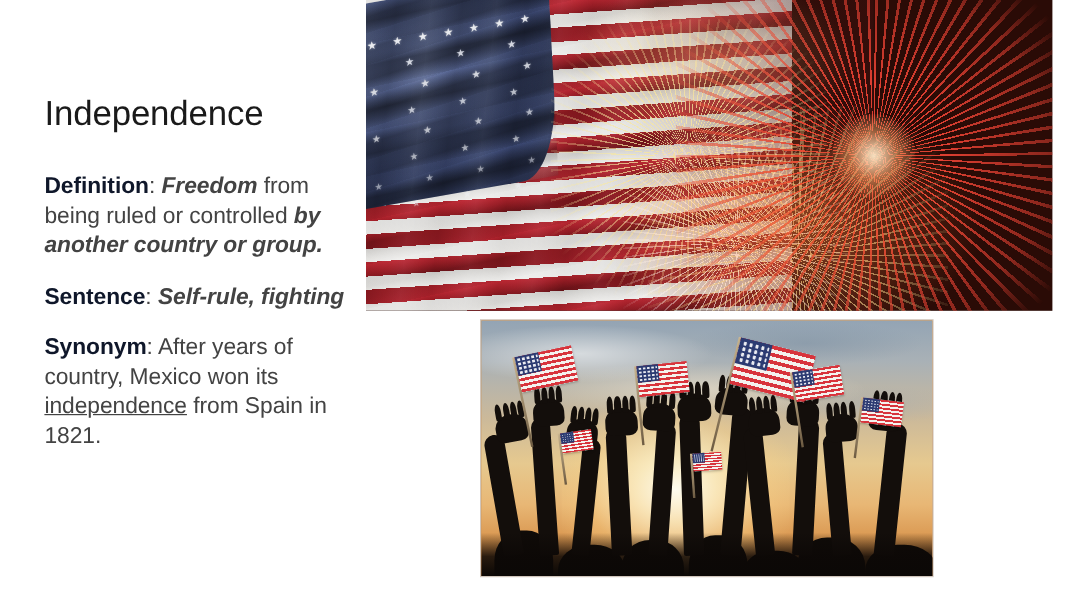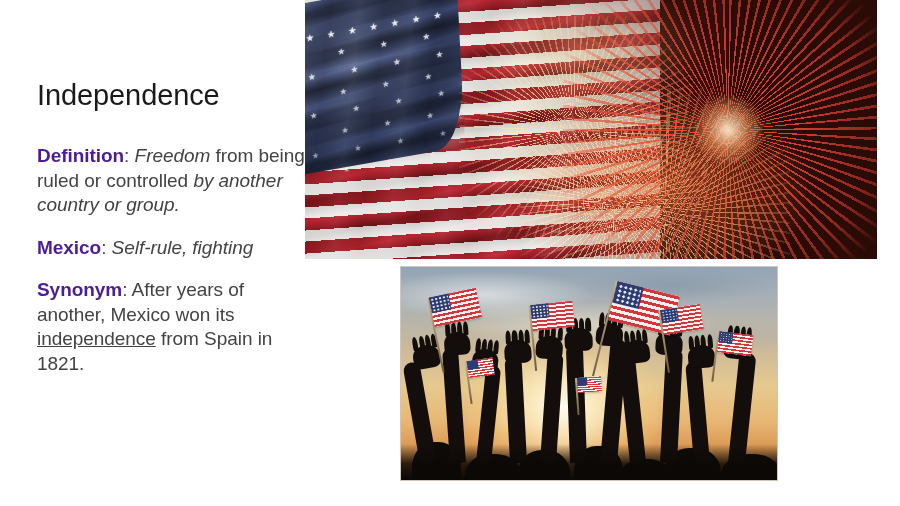--- a/index.html
+++ b/index.html
@@ -39,22 +39,22 @@
     margin: 0 0 32px 0;
   }
   .body-para {
     font-size: 19px;
     line-height: 24.5px;
     color: #434343;
     margin: 0 0 18px 0;
     letter-spacing: -0.05px;
   }
   .body-para:last-child { margin-bottom: 0; }
-  .lbl { font-weight: bold; color: #4c1d95; }
-  .ital { font-style: italic; }
+  .lbl { font-weight: bold; color: #0f172a; }
+  .ital { font-style: italic; font-weight: bold; }
   .uline { text-decoration: underline; text-underline-offset: 1px; }
 
   
   .photo {
     position: absolute;
     overflow: hidden;
   }
   #photo-flag-fireworks {
     left: 305px;
     top: 0px;
@@ -322,25 +322,25 @@
 
   <div class="text-column">
 
     <h1 class="slide-title">Independence</h1>
 
     <p class="body-para">
       <span class="lbl">Definition</span><span>: </span><span class="ital">Freedom</span><span> from being ruled or controlled </span><span class="ital">by another country or group.</span>
     </p>
 
     <p class="body-para">
-      <span class="lbl">Mexico</span><span>: </span><span class="ital">Self-rule, fighting</span>
+      <span class="lbl">Sentence</span><span>: </span><span class="ital">Self-rule, fighting</span>
     </p>
 
     <p class="body-para">
-      <span class="lbl">Synonym</span><span>: </span><span>After years of another, Mexico won its </span><span class="uline">independence</span><span> from Spain in 1821.</span>
+      <span class="lbl">Synonym</span><span>: </span><span>After years of country, Mexico won its </span><span class="uline">independence</span><span> from Spain in 1821.</span>
     </p>
 
   </div>
 
   <div class="photo" id="photo-flag-fireworks">
     <div class="photo-inner">
       <div class="ff-night"></div>
 
       <div class="ff-flag">
         <div class="ff-stripes"></div>

